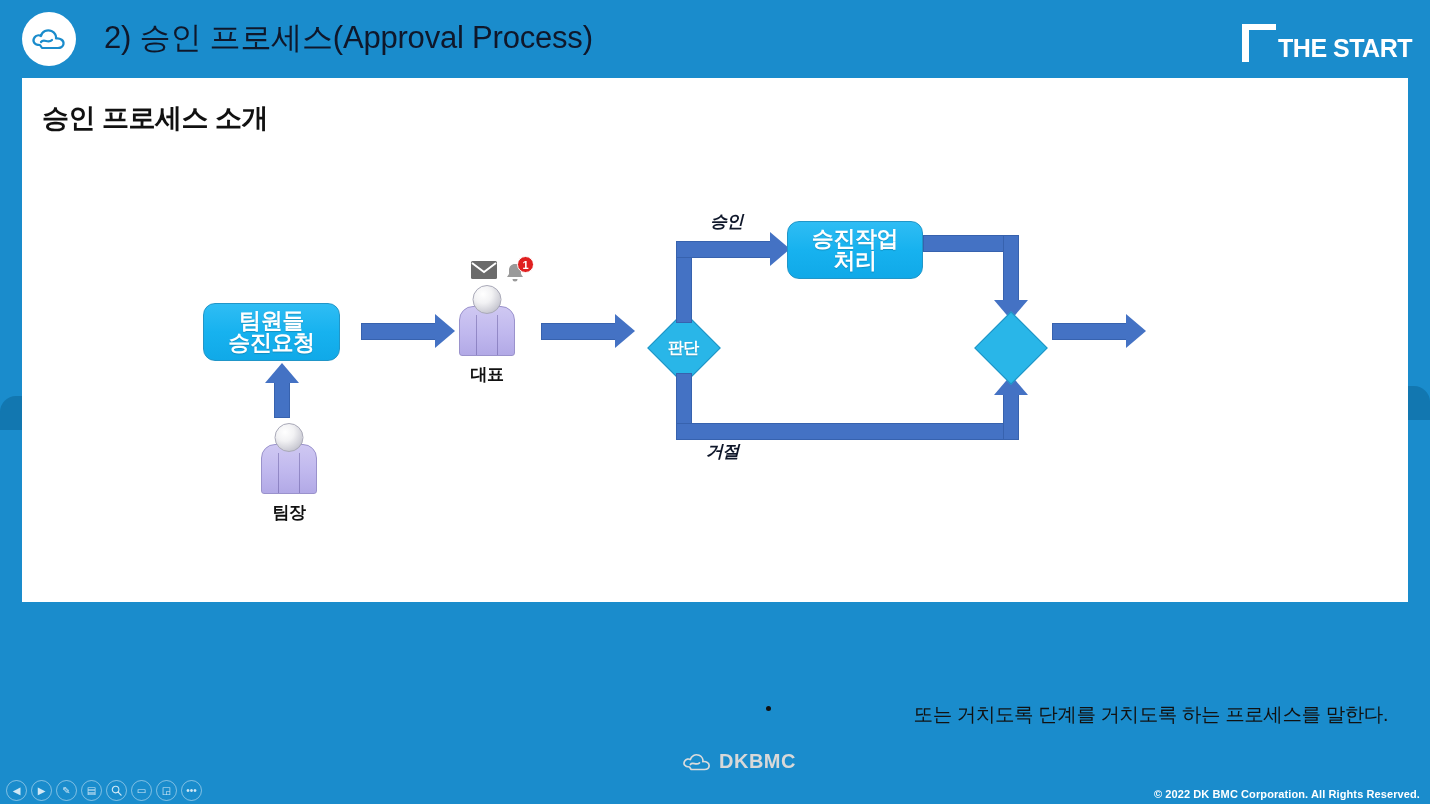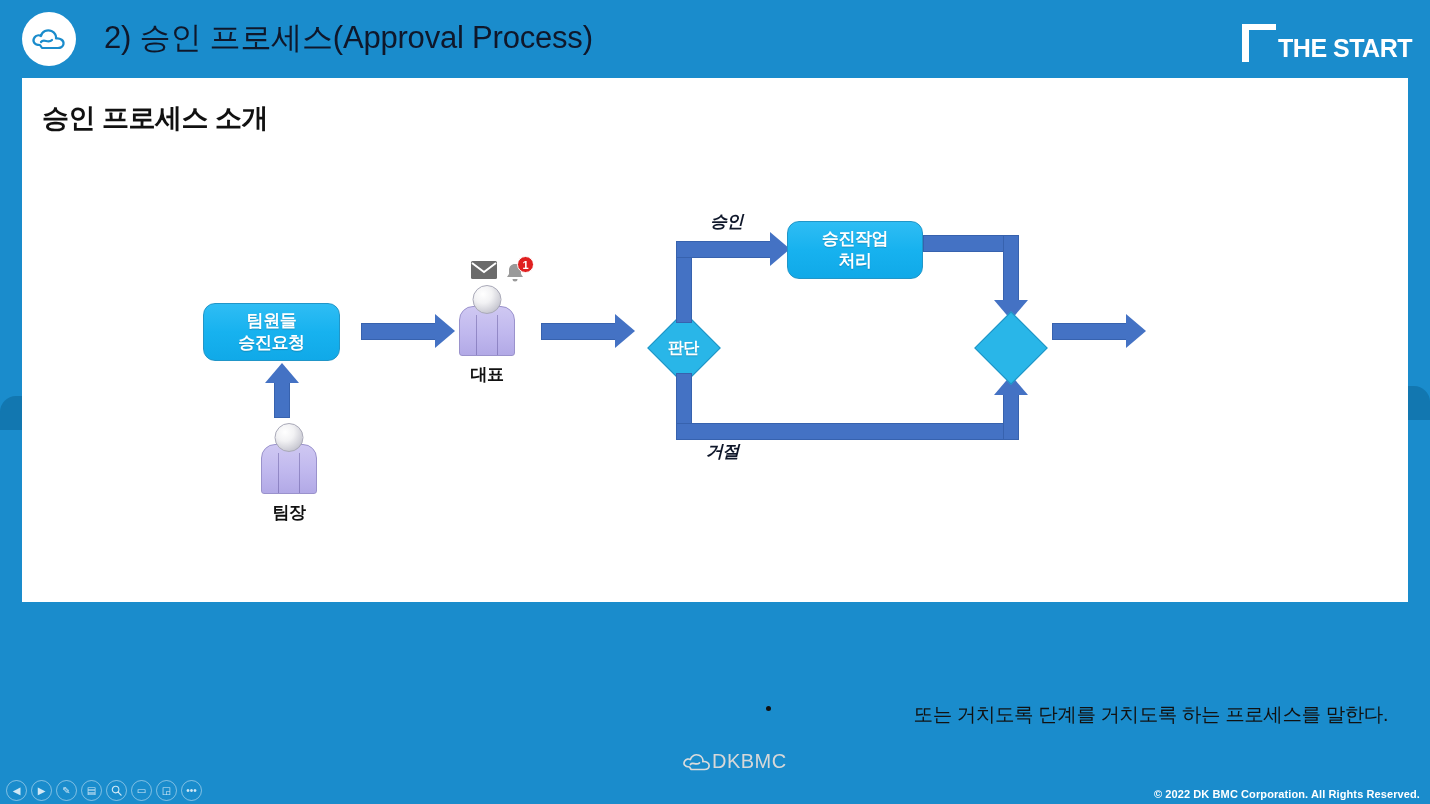--- a/index.html
+++ b/index.html
@@ -96,21 +96,21 @@
   
   #flow { position: absolute; left: 0; top: 0; width: 1386px; height: 700px; }
 
   .fbox {
     position: absolute;
     background: linear-gradient(180deg, #2fbdf4 0%, #17b2ef 50%, #10a9e8 100%);
     border: 1px solid #2196c8;
     border-radius: 12px;
     color: #ffffff;
     font-weight: bold;
-    font-size: 17px;
+    font-size: 22px;
     line-height: 22px;
     display: flex; flex-direction: column;
     align-items: center; justify-content: center;
     text-align: center;
     text-shadow: 0 1px 1px rgba(0,0,0,.18);
     letter-spacing: -0.4px;
   }
   #box-request { left: 181px; top: 225px; width: 137px; height: 58px; }
   #box-process { left: 765px; top: 143px; width: 136px; height: 58px; }
 
@@ -217,22 +217,22 @@
   }
   #bullet-block .bullet-dot {
     position: absolute; left: 44px; top: 8px;
     width: 5px; height: 5px; border-radius: 50%; background: #111;
   }
   #bullet-block .btext { display: block; padding-left: 76px; text-align: right; }
 
   
   #watermark {
     position: absolute; left: 660px; top: 672px;
-    display: flex; align-items: center; 
-    color: #d8d8d8; font-size: 20px; font-weight: normal; letter-spacing: 0.5px;
+    display: flex; align-items: center; gap: 7px;
+    color: #d8d8d8; font-size: 20px; font-weight: bold; letter-spacing: 0.5px;
   }
 
   
   #copyright {
     position: absolute; right: 10px; bottom: 4px;
     color: #ffffff; font-size: 11px; font-weight: bold;
     letter-spacing: 0.1px;
   }
   #toolbar {
     position: absolute; left: 6px; bottom: 3px;

